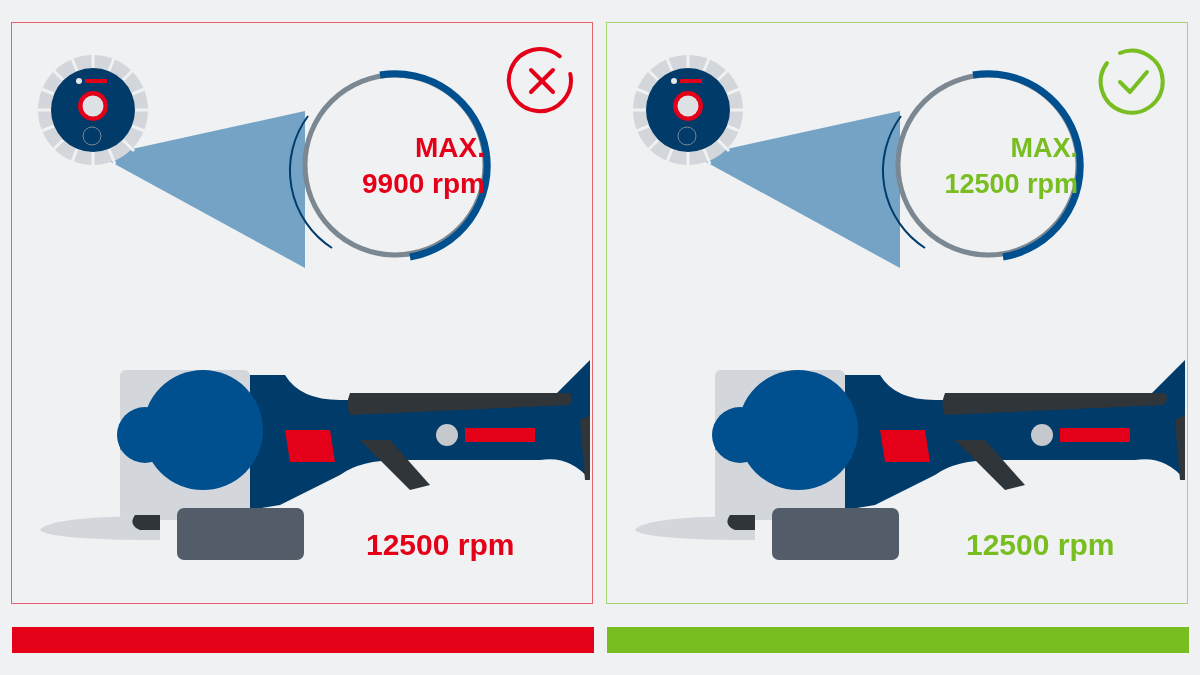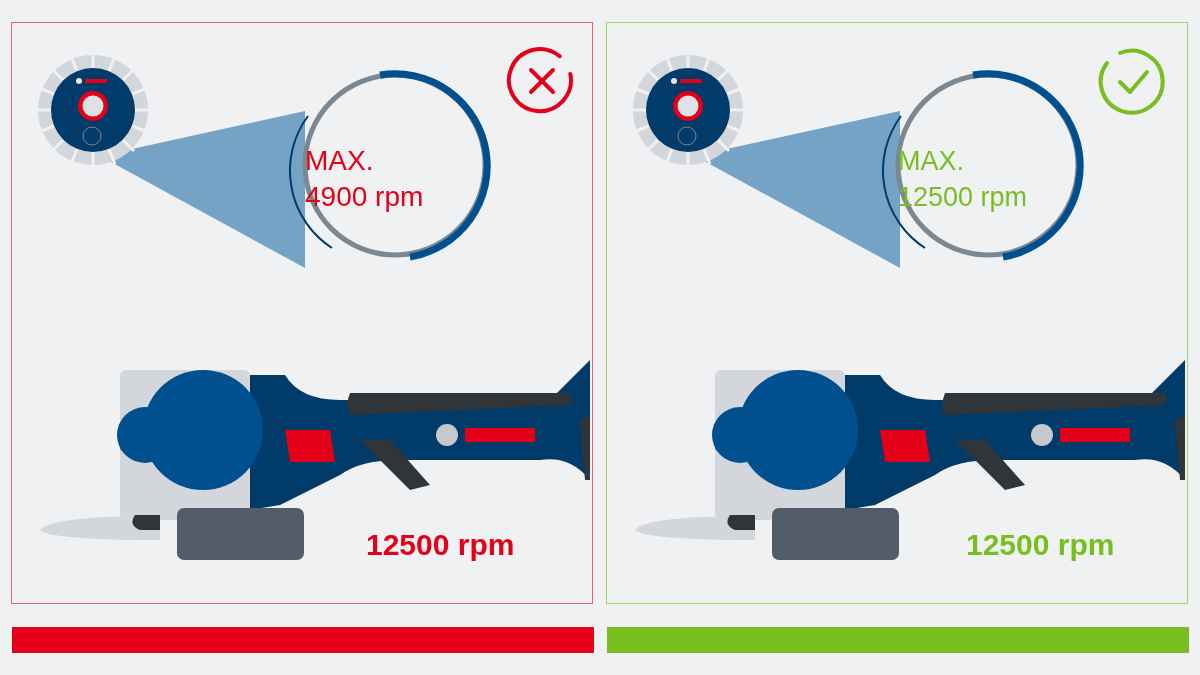--- a/index.html
+++ b/index.html
@@ -4,21 +4,21 @@
 <style>
   html,body{margin:0;padding:0;}
   body{width:1200px;height:675px;background:#eff1f3;position:relative;overflow:hidden;font-family:"Liberation Sans",sans-serif;}
   .panel{position:absolute;top:22px;width:582px;height:582px;box-sizing:border-box;border:1px solid;}
   .panel.bad{left:11px;border-color:#e8606c;}
   .panel.good{left:606px;border-color:#a4d36f;}
   .bar{position:absolute;top:627px;height:26px;}
   .bar.bad{left:12px;width:582px;background:#e30018;}
   .bar.good{left:607px;width:582px;background:#78be20;}
   svg{position:absolute;left:0;top:0;}
-  .maxtext{position:absolute;text-align:left;font-weight:normal;line-height:36px;margin-top:13px;}
+  .maxtext{position:absolute;text-align:right;font-weight:bold;line-height:36px;}
   .rpmlabel{position:absolute;font-weight:bold;font-size:30px;}
 </style>
 </head>
 <body>
 
 <div class="panel bad"></div>
 
 <div class="panel good"></div>
 
 <svg width="1200" height="675" viewBox="0 0 1200 675">
@@ -102,21 +102,21 @@
   </g>
   <g>
     <path d="M1120,53 A31,31 0 1 1 1107,63" fill="none" stroke="#78be20" stroke-width="4" stroke-linecap="round"></path>
     <polyline points="1120,82 1130,92 1147,72" fill="none" stroke="#78be20" stroke-width="4" stroke-linecap="round" stroke-linejoin="round"></polyline>
   </g>
   <use href="#grinder" x="715" y="360"></use>
 </svg>
 
 <div class="maxtext" style="left:305px;top:130px;width:180px;font-size:28px;color:#e30018;">
   <div>MAX.</div>
-  <div>4900 rpm</div>
+  <div>9900 rpm</div>
 </div>
 <div class="maxtext" style="left:898px;top:130px;width:180px;font-size:27px;color:#78be20;">
   <div>MAX.</div>
   <div>12500 rpm</div>
 </div>
 
 <div class="rpmlabel" style="left:366px;top:528px;color:#e30018;">12500 rpm</div>
 <div class="rpmlabel" style="left:966px;top:528px;color:#78be20;">12500 rpm</div>
 
 <div class="bar bad"></div>

